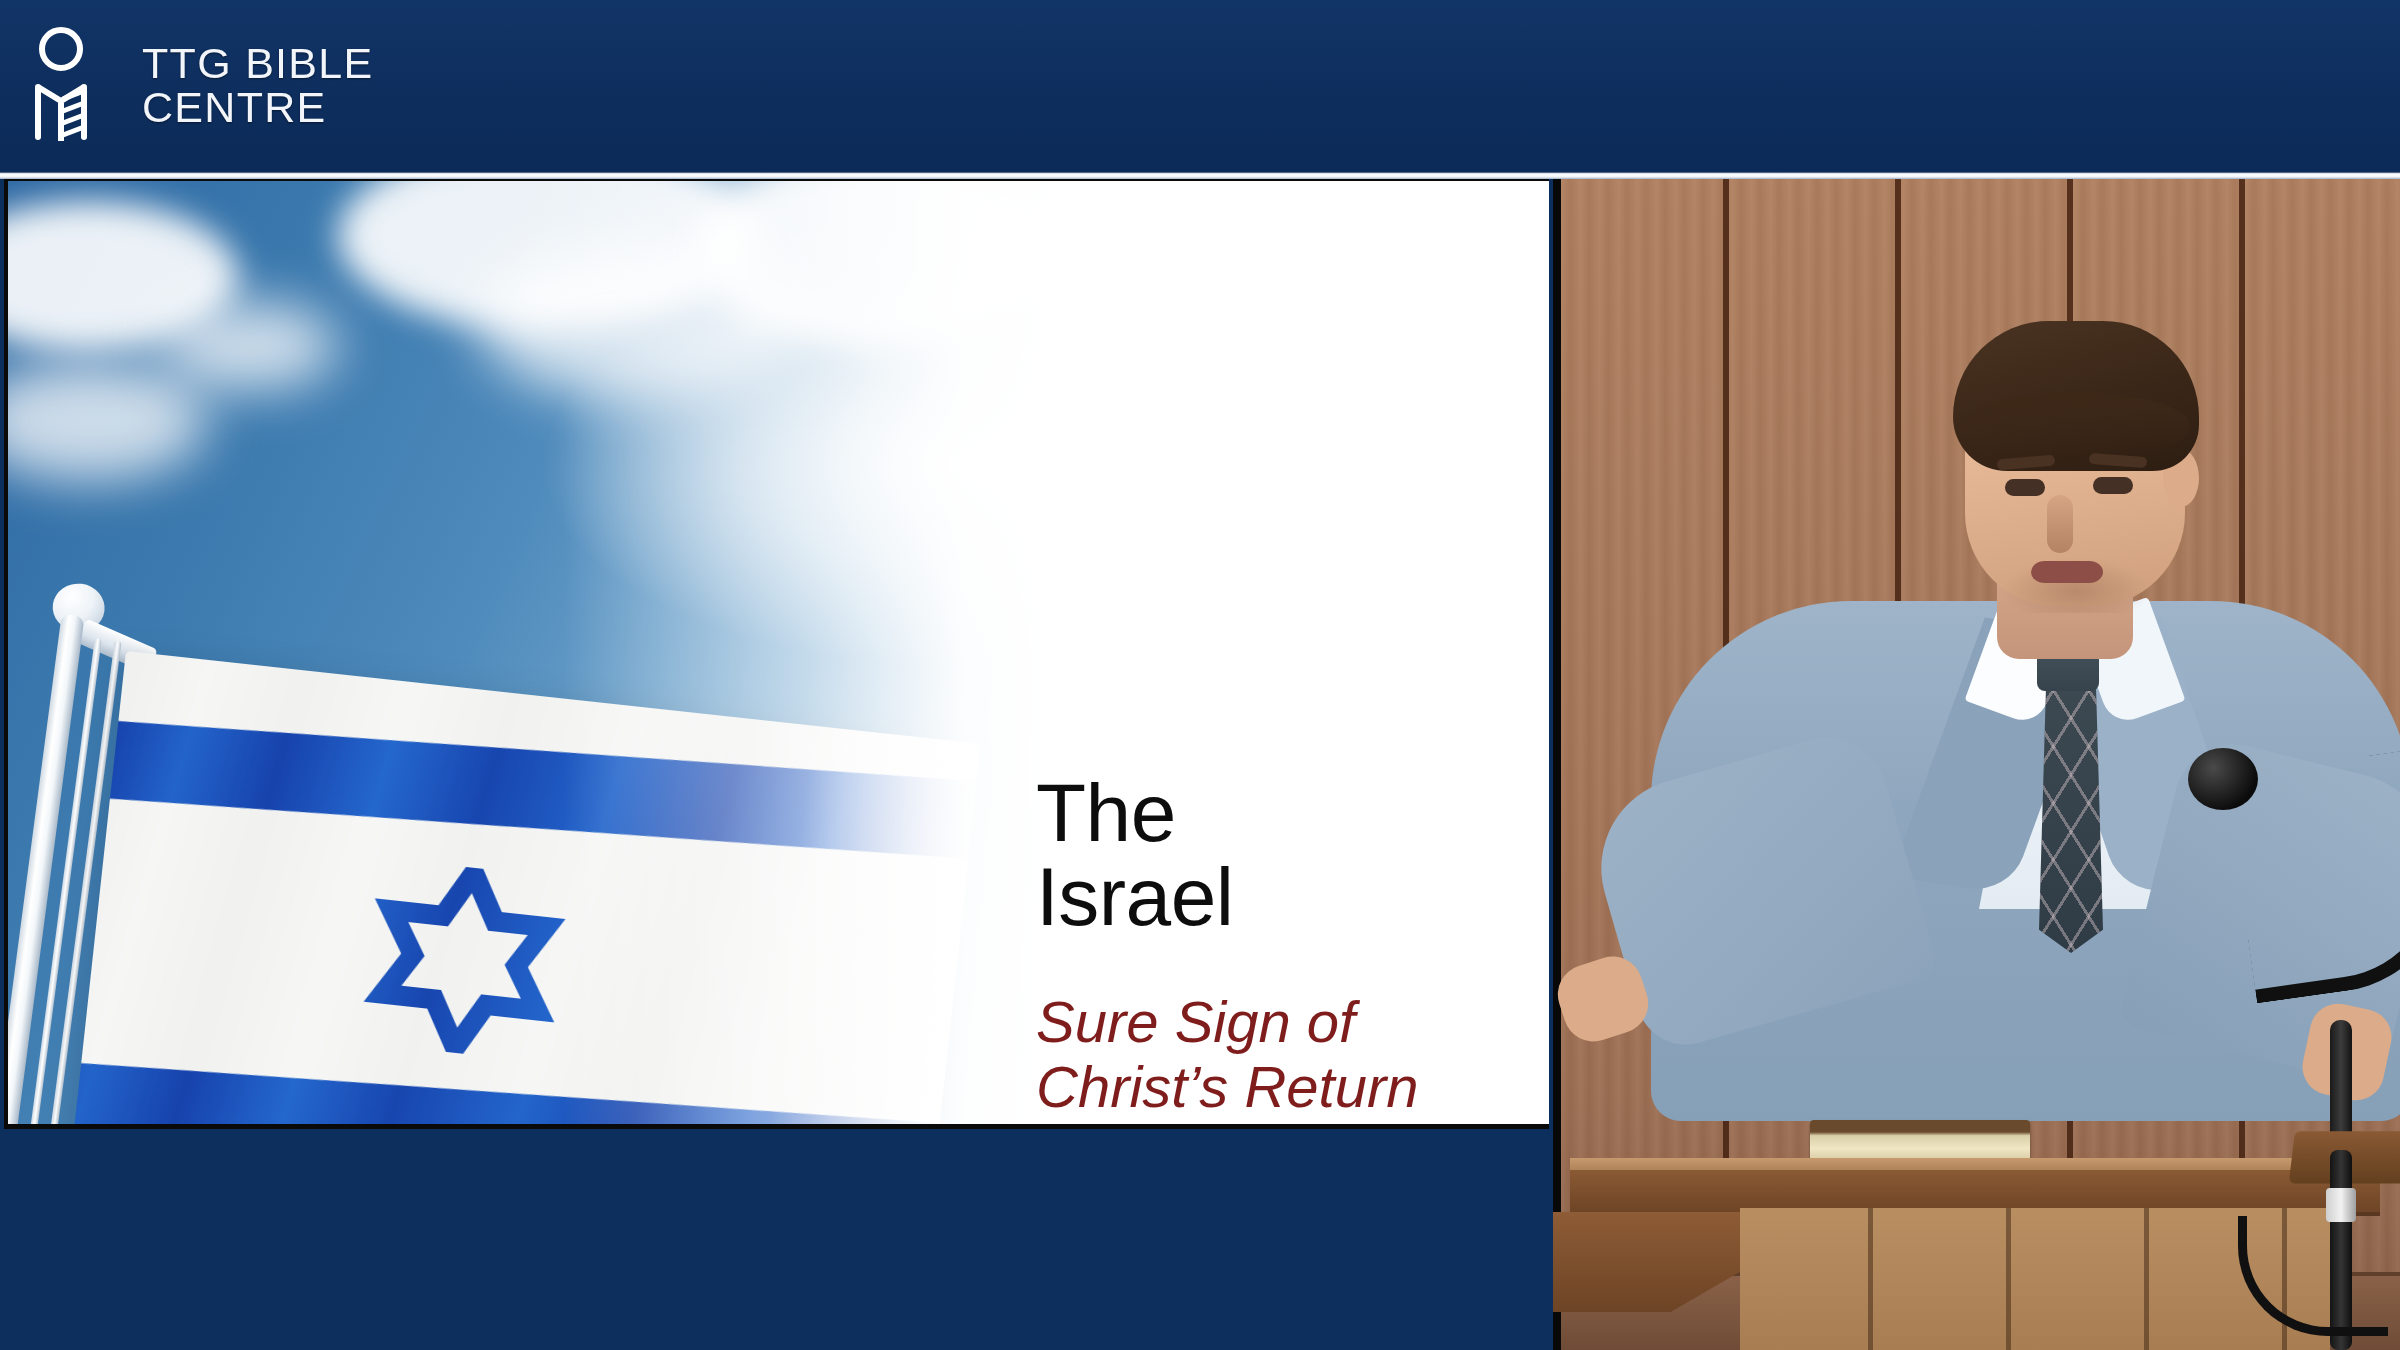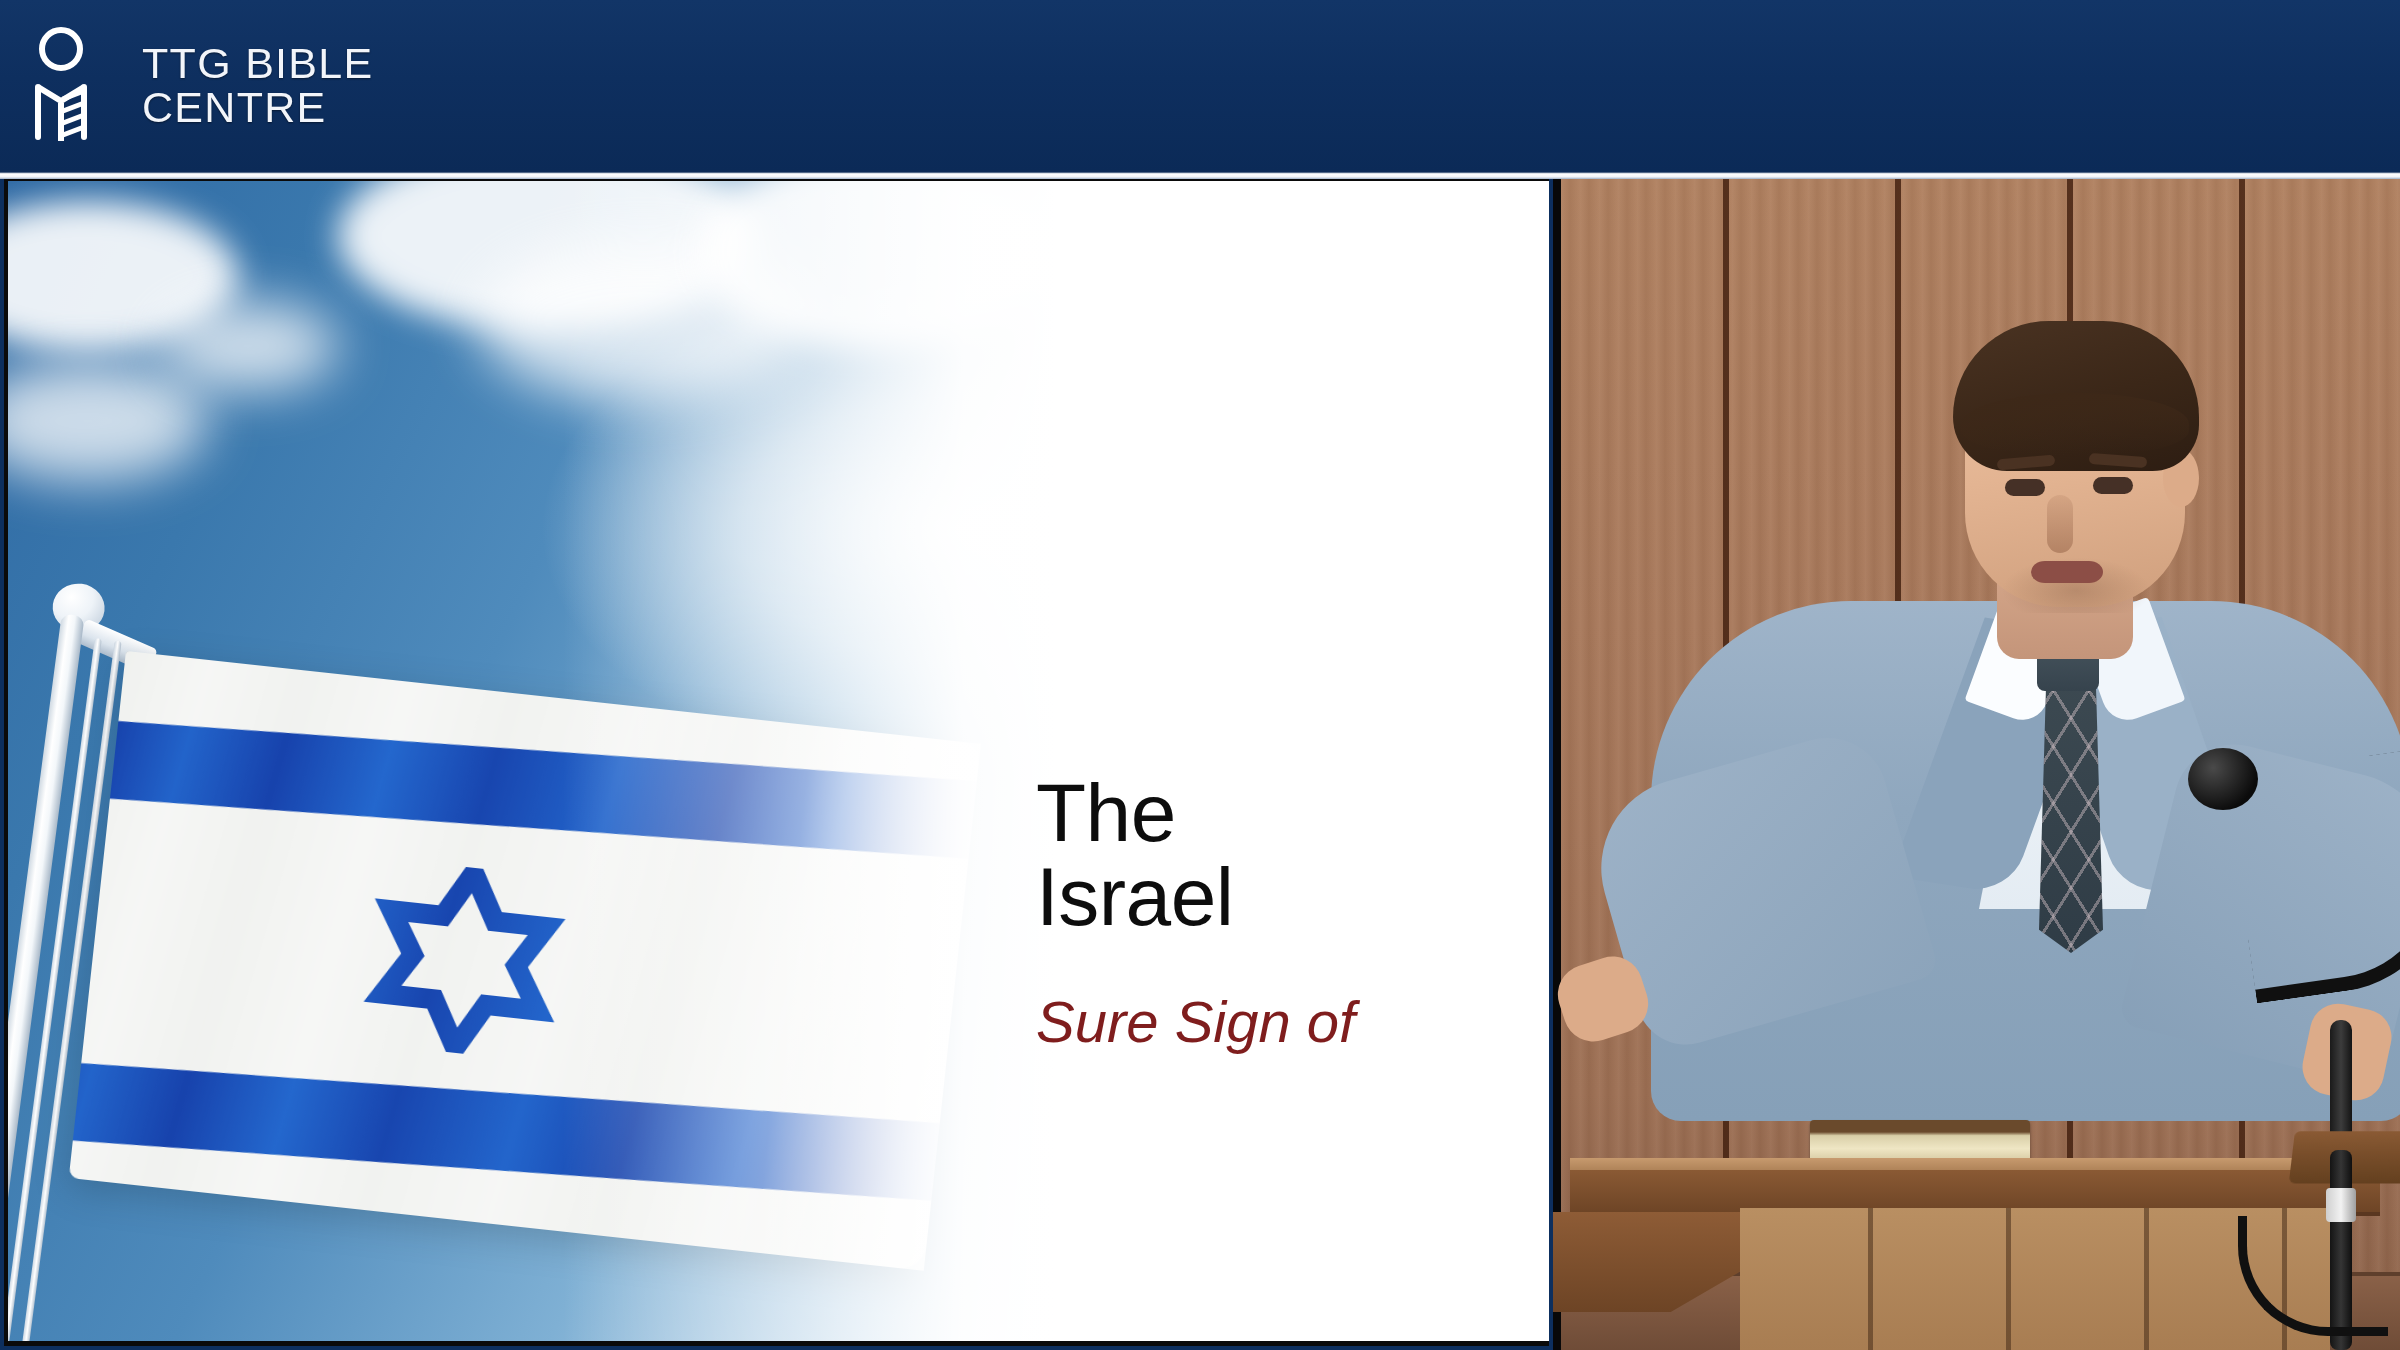--- a/index.html
+++ b/index.html
@@ -22,21 +22,21 @@
 
   #brand-logo { width:74px; height:122px; flex:0 0 auto; position:relative; margin-left:8px; }
   #brand-logo svg { display:block; width:74px; height:122px; }
 
   #brand-text { margin-left:38px; color:#f2f5fa; line-height:1.02; }
   .brand-line { font-size:43px; letter-spacing:1.3px; font-weight:400;
                 text-shadow:0 1px 2px rgba(0,0,0,.45); white-space:nowrap; }
 
   
   #slide-panel {
-    position:absolute; left:4px; top:179px; width:1545px; height:1167px;
+    position:absolute; left:4px; top:179px; width:1545px; height:950px;
     overflow:hidden; background:#fff;
     border-left:4px solid #0a0a0a; border-top:2px solid #0a0a0a; border-bottom:5px solid #0a0a0a;
   }
   
   #sky {
     position:absolute; inset:0;
     background:
       radial-gradient(closest-side at 62% 30%, rgba(255,255,255,.95) 0%, rgba(255,255,255,.55) 38%, rgba(255,255,255,0) 72%),
       linear-gradient(115deg,#2f6aa4 0%, #3a78ad 16%, #4f8bbc 34%, #7fb0d4 52%, #bcd6ea 66%, #e9f1f8 78%, #ffffff 88%);
   }
@@ -267,20 +267,21 @@
 
     <div id="slide-fade"></div>
 
     <div id="slide-text">
       <div id="slide-title">
         <span class="tline">The</span>
         <span class="tline">Israel</span>
       </div>
       <div id="slide-subtitle">
         <span class="sline">Sure Sign of</span>
+        <span class="sline">Christ’s Return</span>
       </div>
     </div>
   </div>
 
   <div id="video-panel">
     <div id="wall"></div>
     <div id="wall-baseboard"></div>
 
     <div id="speaker">
       <div id="torso"></div>

